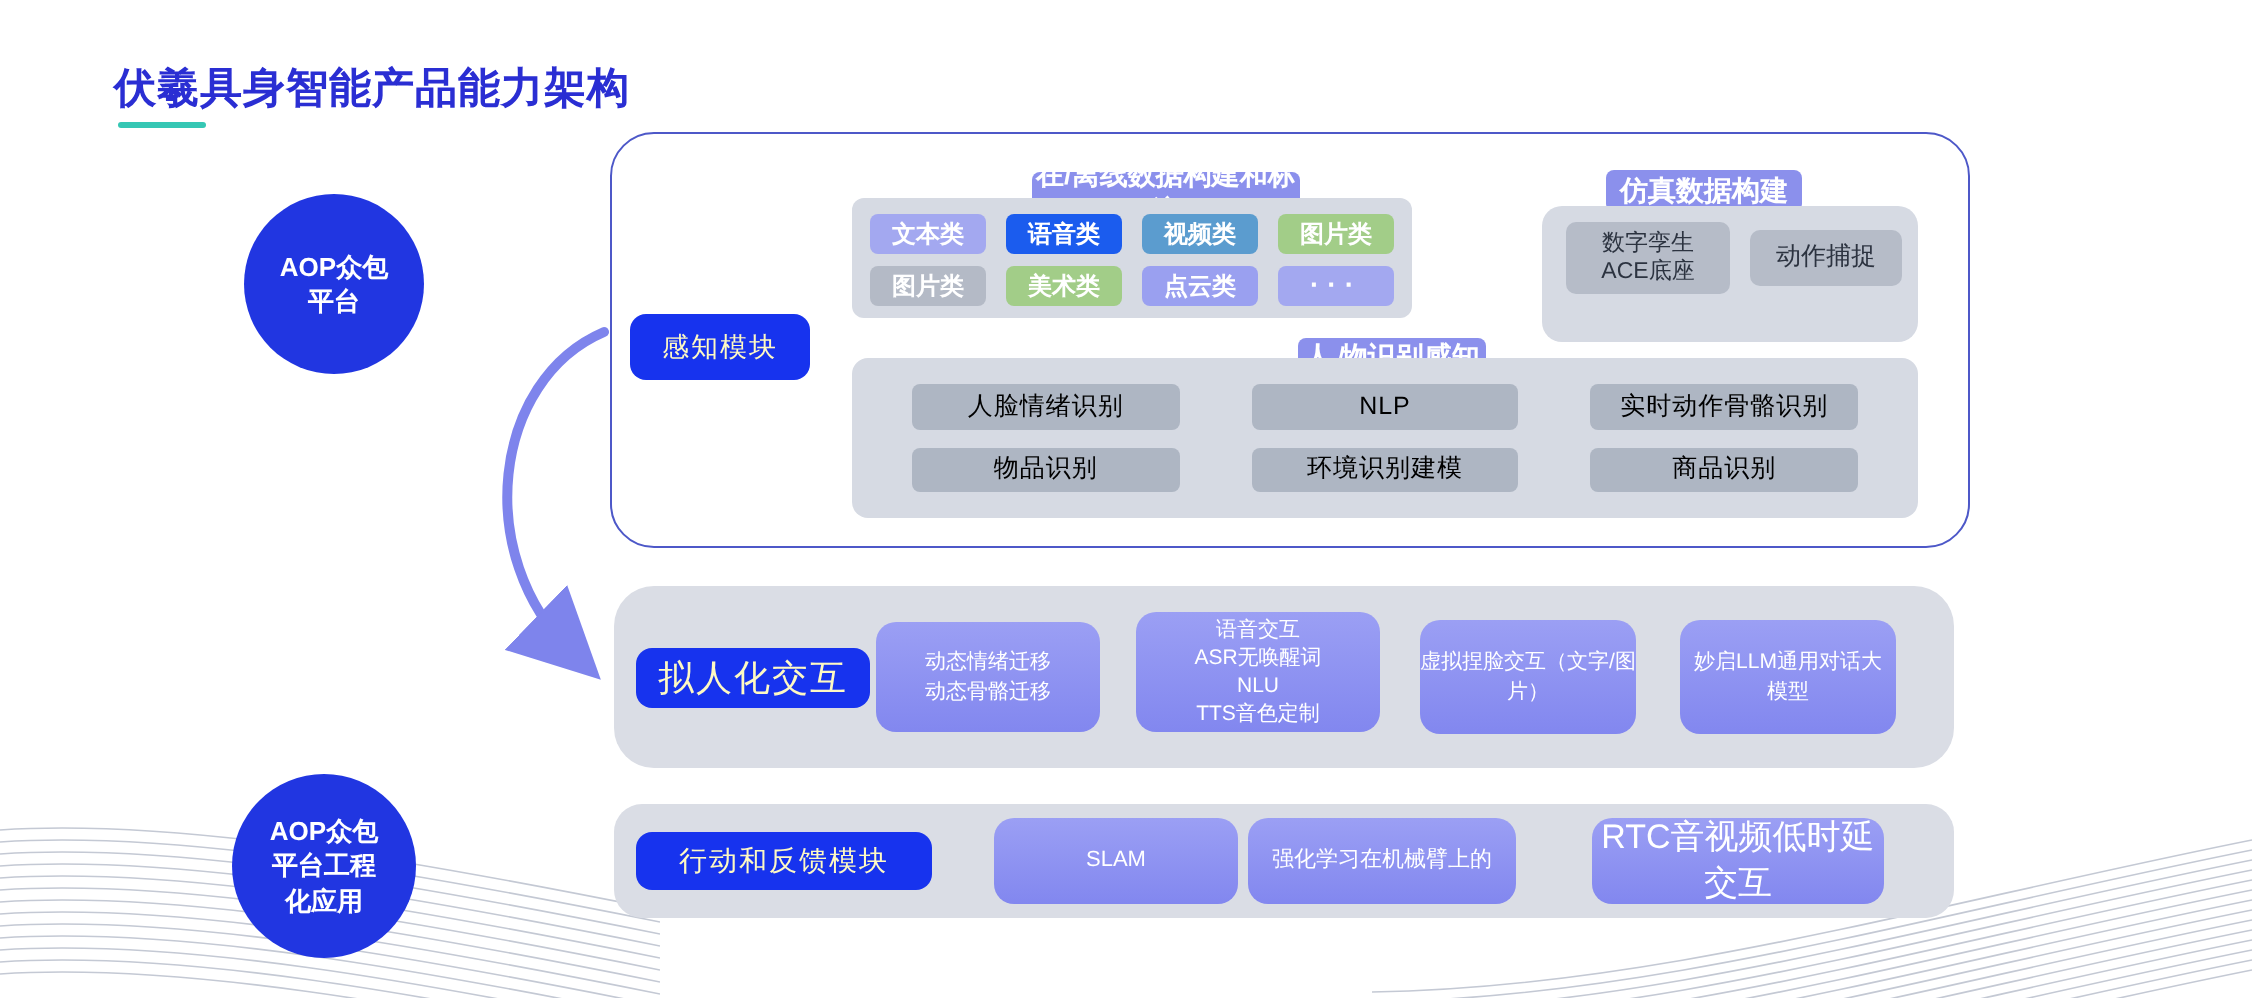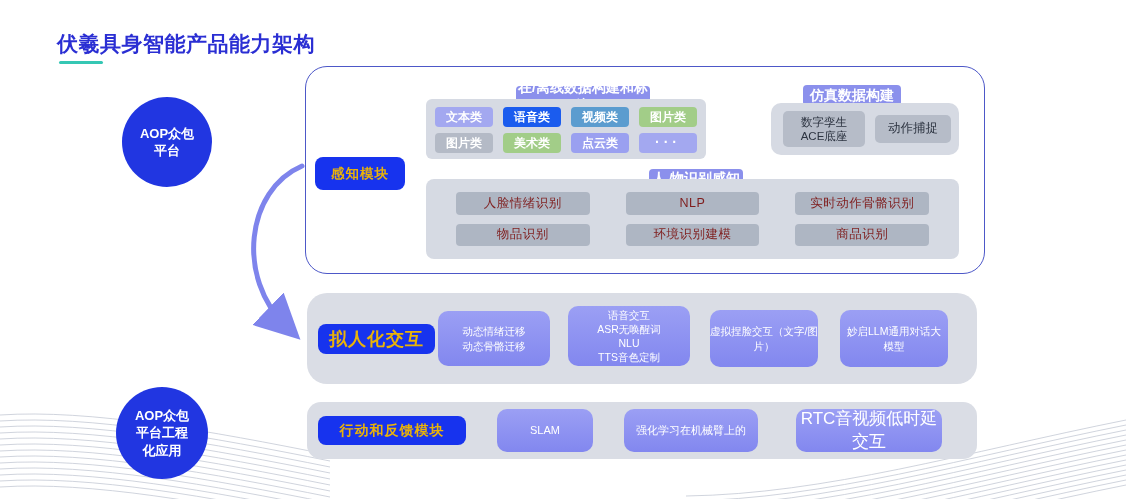--- a/index.html
+++ b/index.html
@@ -15,60 +15,60 @@
           font-size:13px;line-height:1.32;white-space:pre-line;}
   .c1{left:122px;top:97px;width:90px;height:90px;}
   .c2{left:119px;top:249px;width:96px;height:96px;font-size:12.5px;}
   .c3{left:116px;top:387px;width:92px;height:92px;}
   
   .perception-box{position:absolute;left:305px;top:66px;width:678px;height:206px;background:#fff;
                   border:1.4px solid #4d58c8;border-radius:22px;}
   .interaction-box{position:absolute;left:307px;top:293px;width:670px;height:91px;background:#dadde5;border-radius:20px;}
   .action-box{position:absolute;left:307px;top:402px;width:670px;height:57px;background:#dadde5;border-radius:14px;}
   
-  .module-btn{position:absolute;background:#1733ee;color:#eab308;border-radius:8px;display:flex;
-              align-items:center;justify-content:center;font-size:14.5px;font-weight:700;letter-spacing:1px;}
+  .module-btn{position:absolute;background:#1733ee;color:#fef9c3;border-radius:8px;display:flex;
+              align-items:center;justify-content:center;font-size:14.5px;font-weight:400;letter-spacing:1px;}
   .btn-perception{left:9px;top:90px;width:90px;height:33px;font-size:13.5px;}
   .btn-interaction{left:11px;top:31px;width:117px;height:30px;font-size:18px;}
   .btn-action{left:11px;top:14px;width:148px;height:29px;font-size:14px;}
   
   .badge{position:absolute;background:#8b90ec;color:#fff;border-radius:4px;text-align:center;
          font-size:14px;font-weight:600;display:flex;align-items:center;justify-content:center;}
   .badge-data{left:210px;top:19px;width:134px;height:21px;}
   .badge-sim{left:497px;top:18px;width:98px;height:21px;}
   .badge-recog{left:343px;top:102px;width:94px;height:20px;}
   
   .tag-grid{position:absolute;left:120px;top:32px;width:280px;height:60px;background:#d6dae3;
             border-radius:6px;box-sizing:border-box;padding:8px 9px;display:flex;flex-wrap:wrap;
             gap:6px 10px;align-content:space-between;}
   .tag{width:58px;height:20px;border-radius:4px;color:#fff;font-weight:700;font-size:12px;
        line-height:21px;text-align:center;}
   .tag-dots{letter-spacing:4px;font-size:14px;line-height:19px;}
   
-  .sim-box{position:absolute;left:465px;top:36px;width:188px;height:52px;background:#d6dae3;border-radius:10px;}
+  .sim-box{position:absolute;left:465px;top:36px;width:188px;height:68px;background:#d6dae3;border-radius:10px;}
   .sim-item{position:absolute;background:#b6bcc8;color:#2c3340;border-radius:5px;display:flex;
             align-items:center;justify-content:center;text-align:center;font-size:11.5px;
             line-height:1.25;white-space:pre-line;font-weight:500;}
   .sim-1{left:12px;top:8px;width:82px;height:36px;}
   .sim-2{left:104px;top:12px;width:76px;height:28px;font-size:12.5px;}
   
   .recog-box{position:absolute;left:120px;top:112px;width:533px;height:80px;background:#d6dae3;
              border-radius:8px;box-sizing:border-box;display:grid;grid-template-columns:repeat(3,1fr);
              gap:9px 36px;padding:13px 30px;}
-  .recog-cell{background:#aeb6c3;color:#7f1d1d;border-radius:4px;display:flex;align-items:center;
+  .recog-cell{background:#aeb6c3;color:#000000;border-radius:4px;display:flex;align-items:center;
               justify-content:center;font-size:12.5px;font-weight:500;letter-spacing:.5px;}
   
   .pbtn{position:absolute;background:linear-gradient(180deg,#9b9ff4,#8287ef);color:#fff;
         border-radius:10px;display:flex;align-items:center;justify-content:center;text-align:center;
         font-size:10.5px;line-height:1.35;white-space:pre-line;font-weight:500;}
   .i1{left:131px;top:18px;width:112px;height:55px;}
   .i2{left:261px;top:13px;width:122px;height:60px;}
   .i3{left:403px;top:17px;width:108px;height:57px;}
   .i4{left:533px;top:17px;width:108px;height:57px;}
-  .a1{left:190px;top:7px;width:96px;height:43px;font-size:11px;}
+  .a1{left:190px;top:7px;width:122px;height:43px;font-size:11px;}
   .a2{left:317px;top:7px;width:134px;height:43px;font-size:11px;}
   .a3{left:489px;top:7px;width:146px;height:43px;font-size:17px;}
   
   .arrow-svg{position:absolute;left:230px;top:150px;width:80px;height:195px;}
   .waves{position:absolute;pointer-events:none;}
   .waves-left{left:0;bottom:0;width:330px;height:90px;}
   .waves-right{right:0;bottom:0;width:440px;height:95px;}
   .waves path,.waves use{stroke:#c4c9d4;stroke-width:.8;fill:none;}
 </style>
 </head>

